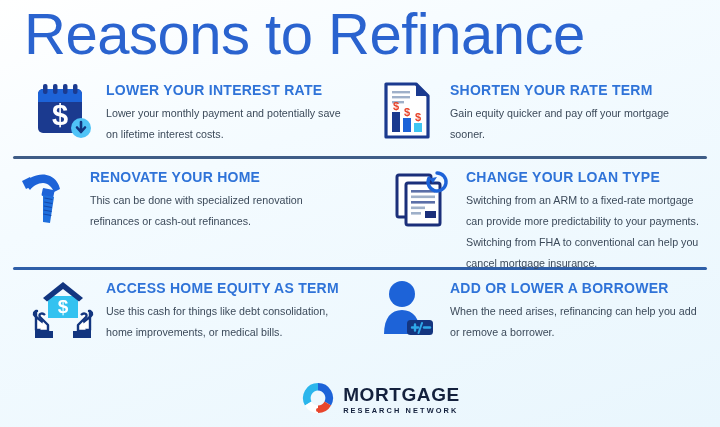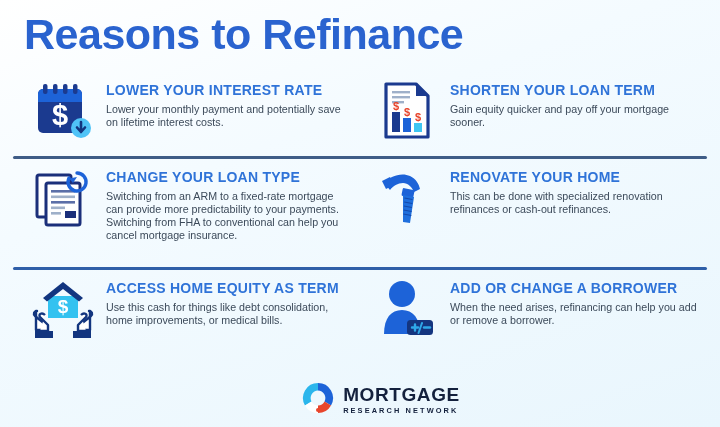--- a/index.html
+++ b/index.html
@@ -18,23 +18,23 @@
     width: 720px;
     height: 427px;
     box-sizing: border-box;
     background: linear-gradient(160deg, #ffffff 0%, #f4fbff 35%, #e9f6fd 100%);
     overflow: hidden;
   }
   .page-title {
     position: absolute;
     left: 24px;
     top: 8px;
-    font-size: 43px;
+    font-size: 58px;
     line-height: 52px;
-    font-weight: 700;
+    font-weight: 400;
     letter-spacing: -0.5px;
     color: #2a63cf;
     white-space: nowrap;
   }
 
   .grid {
     position: absolute;
     left: 0;
     top: 72px;
     width: 720px;
@@ -88,21 +88,21 @@
     color: #2f73d8;
     font-size: 14px;
     line-height: 17px;
     font-weight: 700;
     letter-spacing: 0.25px;
     white-space: nowrap;
   }
   .item-body {
     color: #3c4a5a;
     font-size: 10.7px;
-    line-height: 13px;
+    line-height: 21px;
     margin-top: 4px;
     max-width: 258px;
   }
   .cell.right .item-body { max-width: 252px; }
 
   .logo-wrap {
     position: absolute;
     left: 0;
     right: 0;
     bottom: 8px;
@@ -174,30 +174,46 @@
             <rect x="16" y="21" width="12" height="2.4" fill="#9fb0c9"></rect>
             <rect x="16" y="32" width="8" height="20" fill="#1b3a8f"></rect>
             <rect x="27" y="38" width="8" height="14" fill="#1d63d8"></rect>
             <rect x="38" y="43" width="8" height="9" fill="#3fc6f2"></rect>
             <text x="20" y="30" font-family="'Liberation Sans',sans-serif" font-size="11" font-weight="700" fill="#e8452c" text-anchor="middle">$</text>
             <text x="31" y="36" font-family="'Liberation Sans',sans-serif" font-size="11" font-weight="700" fill="#e8452c" text-anchor="middle">$</text>
             <text x="42" y="41" font-family="'Liberation Sans',sans-serif" font-size="11" font-weight="700" fill="#e8452c" text-anchor="middle">$</text>
           </svg>
         </div>
         <div class="txt">
-          <div class="item-title">SHORTEN YOUR LOAN TERM</div>
+          <div class="item-title">SHORTEN YOUR RATE TERM</div>
           <div class="item-body">Gain equity quicker and pay off your mortgage sooner.</div>
         </div>
       </div>
 
     </div>
 
     <div class="divider d1"></div>
 
     <div class="row r2">
+
+      <div class="cell right">
+        <div class="icon-box">
+          <svg width="62" height="62" viewBox="0 0 62 62">
+            <path d="M8 16 C13 9, 26 5, 34 9 C40 12, 43 17, 44 22 L38 25 C36 20, 32 16, 27 16 C22 16, 17 19, 14 23 Z" fill="#1d63d8"></path>
+            <path d="M6 14 L14 10 L18 18 L10 22 Z" fill="#1d63d8"></path>
+            <rect x="26" y="22" width="12" height="8" rx="1.5" fill="#1d63d8" transform="rotate(12 32 26)"></rect>
+            <path d="M27 28 L38 30 L34 56 L27 55 Z" fill="#1f6fdd"></path>
+            <path d="M28.5 31 L36.5 32.5 M28.2 35 L36.2 36.5 M27.9 39 L35.9 40.5 M27.6 43 L35.6 44.5 M27.3 47 L35.3 48.5" stroke="#1349ab" stroke-width="1.1"></path>
+          </svg>
+        </div>
+        <div class="txt">
+          <div class="item-title">RENOVATE YOUR HOME</div>
+          <div class="item-body">This can be done with specialized renovation refinances or cash-out refinances.</div>
+        </div>
+      </div>
 
       <div class="cell left">
         <div class="icon-box">
           <svg width="62" height="62" viewBox="0 0 62 62">
             <rect x="5" y="8" width="34" height="42" rx="2" fill="#ffffff" stroke="#1b2f7a" stroke-width="3"></rect>
             <rect x="14" y="16" width="34" height="42" rx="2" fill="#ffffff" stroke="#1b2f7a" stroke-width="3"></rect>
             <rect x="19" y="23" width="24" height="2.6" fill="#5b6fa8"></rect>
             <rect x="19" y="28.5" width="24" height="2.6" fill="#9fb0c9"></rect>
             <rect x="19" y="34" width="24" height="2.6" fill="#5b6fa8"></rect>
             <rect x="19" y="39.5" width="14" height="2.6" fill="#9fb0c9"></rect>
@@ -206,36 +222,20 @@
             <path d="M45 6 a9 9 0 1 1 -8 5" stroke="#1d63d8" stroke-width="3.4" fill="none" stroke-linecap="round"></path>
             <path d="M41 16 L37 11.5 L45 10 Z" fill="#1d63d8"></path>
           </svg>
         </div>
         <div class="txt">
           <div class="item-title">CHANGE YOUR LOAN TYPE</div>
           <div class="item-body">Switching from an ARM to a fixed-rate mortgage can provide more predictability to your payments. Switching from FHA to conventional can help you cancel mortgage insurance.</div>
         </div>
       </div>
 
-      <div class="cell right">
-        <div class="icon-box">
-          <svg width="62" height="62" viewBox="0 0 62 62">
-            <path d="M8 16 C13 9, 26 5, 34 9 C40 12, 43 17, 44 22 L38 25 C36 20, 32 16, 27 16 C22 16, 17 19, 14 23 Z" fill="#1d63d8"></path>
-            <path d="M6 14 L14 10 L18 18 L10 22 Z" fill="#1d63d8"></path>
-            <rect x="26" y="22" width="12" height="8" rx="1.5" fill="#1d63d8" transform="rotate(12 32 26)"></rect>
-            <path d="M27 28 L38 30 L34 56 L27 55 Z" fill="#1f6fdd"></path>
-            <path d="M28.5 31 L36.5 32.5 M28.2 35 L36.2 36.5 M27.9 39 L35.9 40.5 M27.6 43 L35.6 44.5 M27.3 47 L35.3 48.5" stroke="#1349ab" stroke-width="1.1"></path>
-          </svg>
-        </div>
-        <div class="txt">
-          <div class="item-title">RENOVATE YOUR HOME</div>
-          <div class="item-body">This can be done with specialized renovation refinances or cash-out refinances.</div>
-        </div>
-      </div>
-
     </div>
 
     <div class="divider d2"></div>
 
     <div class="row r3">
 
       <div class="cell left">
         <div class="icon-box">
           <svg width="64" height="64" viewBox="0 0 64 64">
             <rect x="17" y="18" width="30" height="22" fill="#33c2f0"></rect>
@@ -260,21 +260,21 @@
           <svg width="62" height="62" viewBox="0 0 62 62">
             <circle cx="26" cy="16" r="13" fill="#1d63d8"></circle>
             <path d="M8 56 C8 40, 15 32, 26 32 C37 32, 44 40, 44 56 Z" fill="#1d63d8"></path>
             <rect x="31" y="42" width="26" height="15" rx="3.5" fill="#14357f"></rect>
             <path d="M36 49.5 H42 M39 46.5 V52.5" stroke="#2fa8e8" stroke-width="2.4" stroke-linecap="round"></path>
             <path d="M46 45 L42.5 55" stroke="#2fa8e8" stroke-width="2" stroke-linecap="round"></path>
             <path d="M48 49.5 H54" stroke="#2fa8e8" stroke-width="2.4" stroke-linecap="round"></path>
           </svg>
         </div>
         <div class="txt">
-          <div class="item-title">ADD OR CHANGE A BORROWER</div>
+          <div class="item-title">ADD OR LOWER A BORROWER</div>
           <div class="item-body">When the need arises, refinancing can help you add or remove a borrower.</div>
         </div>
       </div>
 
     </div>
 
   </div>
 
   <div class="logo-wrap">
     <div>

